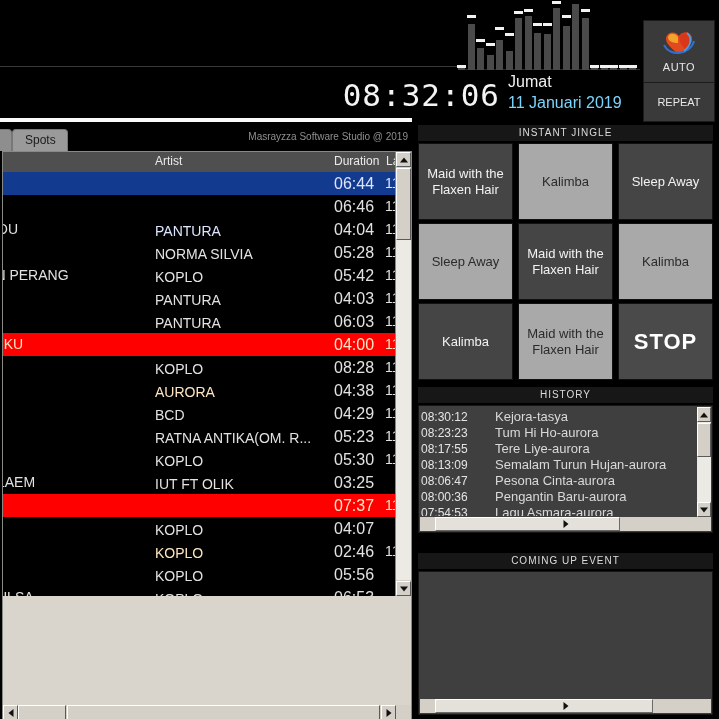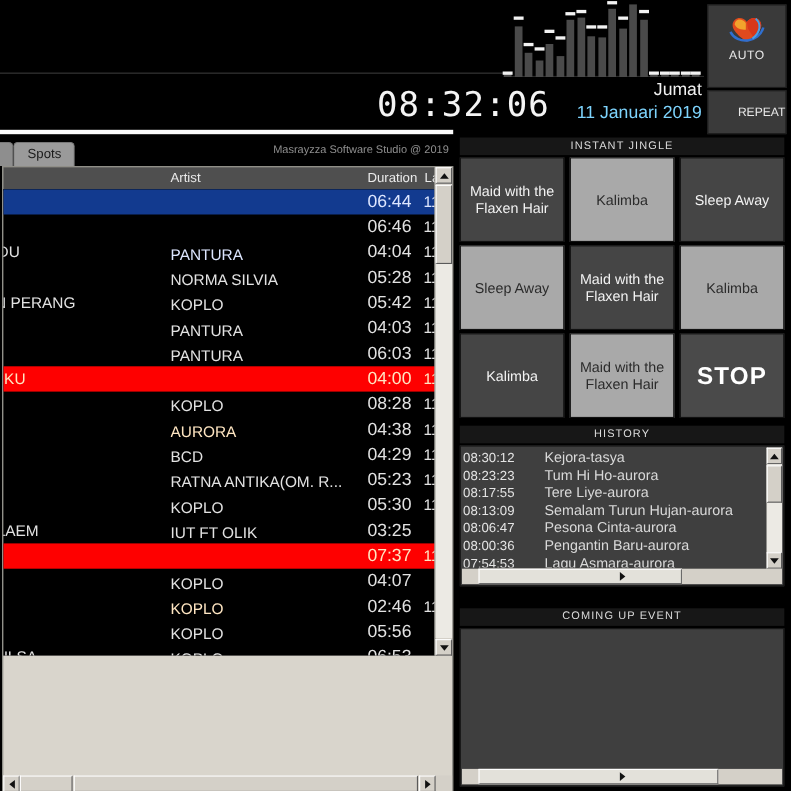--- a/index.html
+++ b/index.html
@@ -9,30 +9,30 @@
 
   
   .topbar{position:absolute;left:0;top:0;width:719px;height:123px;background:#000;}
   .spectrum{position:absolute;left:458px;top:4px;width:182px;height:66px;}
   .sp-col{position:absolute;bottom:0;width:7px;background:#4a4a4a;}
   .sp-peak{position:absolute;width:9px;height:3px;background:#f2f2f2;}
   .sp-base{position:absolute;left:0;bottom:0;width:182px;height:1px;background:#2a2a2a;}
   .clock{position:absolute;left:320px;top:76px;width:180px;height:38px;
          font-family:"DejaVu Sans Mono",monospace;font-size:31px;letter-spacing:1px;
          color:#f4f4f4;text-align:right;line-height:38px;}
-  .datebox{position:absolute;left:508px;top:72px;width:130px;text-align:right;}
+  .datebox{position:absolute;left:508px;top:72px;width:130px;text-align:left;}
   .dayname{font-size:16px;color:#f0f0f0;line-height:20px;}
   .datetext{font-size:16px;color:#7dd3fc;line-height:22px;white-space:nowrap;}
   .hr-white{position:absolute;left:0;top:118px;width:412px;height:4px;background:#fbfbfb;}
   .hr-grey{position:absolute;left:0;top:66px;width:458px;height:1px;background:#3a3a3a;}
 
   .sidebtn{position:absolute;right:4px;width:70px;background:#3a3a3a;border:1px solid #1c1c1c;
            color:#e8e8e8;font-size:11px;text-align:center;cursor:default;}
-  .sidebtn.auto{top:4px;height:74px;}
-  .sidebtn.repeat{top:82px;height:38px;line-height:38px;text-align:right;}
+  .sidebtn.auto{top:20px;height:74px;}
+  .sidebtn.repeat{top:82px;height:38px;line-height:38px;}
   .heart{width:34px;height:30px;margin:8px auto 2px;position:relative;}
   .auto-label{font-size:11px;letter-spacing:.5px;}
 
   
   .leftpanel{position:absolute;left:0;top:123px;width:414px;height:596px;background:#000;}
   .tabstrip{position:absolute;left:0;top:0;width:414px;height:28px;background:#000;}
   .tab{position:absolute;top:6px;height:22px;background:#9a9a9a;color:#1a1a1a;font-size:12px;
        border-radius:4px 4px 0 0;border:1px solid #777;border-bottom:none;
        padding:3px 12px 16px;box-sizing:border-box;}
   .tab.part{left:-16px;width:28px;background:#8e8e8e;}

